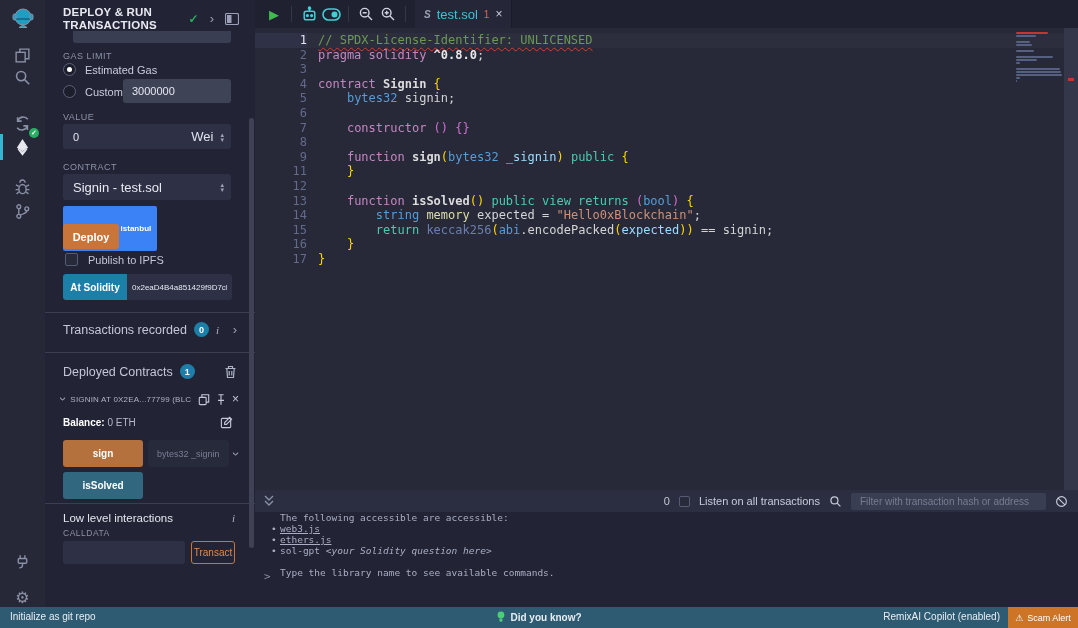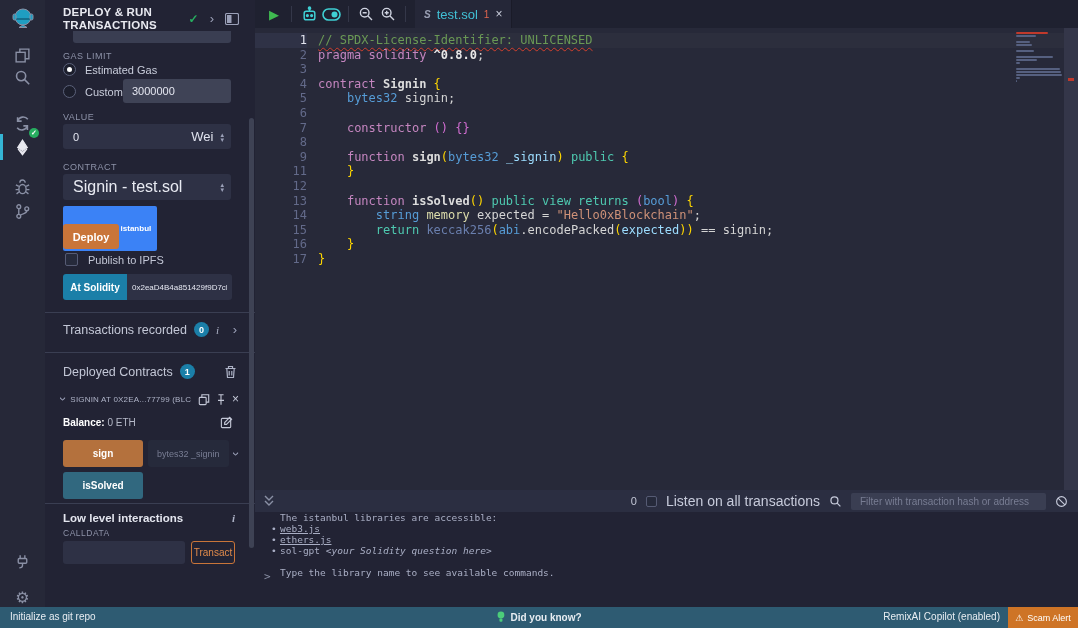--- a/index.html
+++ b/index.html
@@ -30,21 +30,21 @@
   .radio.sel::after { content:""; position:absolute; left:3px; top:3px; width:5px; height:5px; border-radius:50%; background:#fff; }
   .inp { background:#2e3145; border:none; color:#e4e6f0; font-size:11px; border-radius:3px; padding:0 9px; outline:none;
     font-family:"Liberation Sans",sans-serif; }
   .inp::placeholder { color:#787d93; }
   .custom-inp { position:absolute; left:78px; top:79px; width:108px; height:24px; background:#3f4356; }
   .value-bar { position:absolute; left:18px; top:124px; width:168px; height:25px; background:#2e3145; border-radius:3px; display:flex; align-items:center; }
   .value-bar .vtext { flex:1; color:#e4e6f0; font-size:11px; padding-left:10px; }
   .value-bar .unit { color:#dfe2ee; font-size:13px; margin-right:7px; }
   .stepper { display:flex; flex-direction:column; line-height:5px; font-size:7px; color:#9ba0b8; margin-right:7px; }
   .select-bar { position:absolute; left:18px; top:174px; width:168px; height:26px; background:#2e3145; border-radius:3px; display:flex; align-items:center; }
-  .select-bar .stext { flex:1; color:#e8eaf2; font-size:16px; padding-left:10px; }
+  .select-bar .stext { flex:1; color:#e8eaf2; font-size:13px; padding-left:10px; }
   .evm-badge { position:absolute; left:18px; top:206px; background:#3b82f6; color:#fff; font-size:8px; font-weight:bold;
     padding:18px 6px; border-radius:2px; }
   .btn-deploy { position:absolute; left:18px; top:224px; width:56px; height:25px; background:#c97539; border:none; border-radius:3px;
     color:#fff; font-size:11px; font-weight:bold; }
   .ipfs-row { position:absolute; left:20px; top:253px; display:flex; align-items:center; gap:10px; color:#c3c7d6; font-size:11px; }
   .checkbox { width:13px; height:13px; border:1px solid #565b74; border-radius:2px; background:#262a3b; }
   .ataddr-row { position:absolute; left:18px; top:274px; width:169px; height:26px; display:flex; }
   .btn-ataddr { width:64px; height:26px; background:#1b7fa8; border:none; border-radius:3px 0 0 3px; color:#fff; font-size:10px; font-weight:bold; }
   .ataddr-inp { width:105px; height:26px; border-radius:0 3px 3px 0; font-size:8px; padding:0 5px; }
   .divider { position:absolute; left:0; width:210px; height:1px; background:#3a3e52; }
@@ -54,21 +54,21 @@
   .info-i { color:#aeb3c7; font-size:11px; font-style:italic; font-family:"Liberation Serif",serif; }
   .dc-header { position:absolute; left:18px; top:364px; width:174px; display:flex; align-items:center; gap:7px; color:#c3c7d6; font-size:12.5px; }
   .ci-header { position:absolute; left:16px; top:392px; width:178px; display:flex; align-items:center; gap:5px; }
   .ci-label { color:#aeb3c7; font-size:8px; letter-spacing:.2px; flex:1; white-space:nowrap; overflow:hidden; }
   .bal-row { position:absolute; left:18px; top:416px; width:170px; display:flex; align-items:center; font-size:10px; }
   .fn-row { position:absolute; left:18px; top:440px; width:178px; height:27px; display:flex; align-items:center; }
   .btn-sign { width:80px; height:27px; background:#b4713d; border:none; border-radius:3px; color:#fff; font-size:10px; font-weight:bold; }
   .sign-inp { margin-left:5px; width:81px; height:27px; background:#262a3b; font-size:9px; }
   .btn-issolved { position:absolute; left:18px; top:472px; width:80px; height:27px; background:#31687f; border:none; border-radius:3px;
     color:#fff; font-size:10px; font-weight:bold; }
-  .lli-row { position:absolute; left:18px; top:512px; width:172px; display:flex; color:#e3e5ee; font-size:11.5px; font-weight:bold; }
+  .lli-row { position:absolute; left:18px; top:512px; width:172px; display:flex; color:#e3e5ee; font-size:11.5px; font-weight:normal; }
   .calldata-row { position:absolute; left:18px; top:541px; width:172px; height:26px; display:flex; }
   .calldata-inp { width:122px; height:23px; font-size:10px; }
   .btn-transact { margin-left:6px; width:55px; height:23px; background:transparent; border:1px solid #c97539; border-radius:3px;
     color:#e08a4b; font-size:10px; }
   .sp-scroll { position:absolute; right:1px; top:118px; width:5px; height:430px; background:#3e4254; border-radius:3px; }
 
   
   .main { position:absolute; left:255px; top:0; width:823px; height:607px; }
   .topbar { position:absolute; left:0; top:0; width:823px; height:28px; background:#1f2130; display:flex; align-items:center; }
   .tb-sep { width:1px; height:16px; background:#343749; margin:0 6px; }
@@ -96,21 +96,21 @@
   .mm-bar.err { background:#c0392b; }
   .ed-scrollbar { position:absolute; right:0; top:0; width:14px; height:462px; background:#343649; }
   .ed-mark { position:absolute; right:4px; top:50px; width:6px; height:3px; background:#c0392b; }
 
   
   .terminal { position:absolute; left:0; top:490px; width:823px; height:117px; background:#222334; }
   .term-head { position:absolute; left:0; top:0; width:823px; height:22px; background:#2b2e41; display:flex; align-items:center;
     justify-content:flex-end; gap:9px; padding-right:10px; }
   .term-collapse { position:absolute; left:8px; top:4px; }
   .term-count { color:#c3c7d6; font-size:11px; }
-  .term-label { color:#c7cbdb; font-size:14px; }
+  .term-label { color:#c7cbdb; font-size:11px; }
   .filter-inp { width:195px; height:17px; background:#3a3e52; font-size:10px; border-radius:2px; }
   .term-body { position:absolute; left:0; top:22px; width:823px; height:95px; overflow:hidden;
     font-family:"DejaVu Sans Mono",monospace; font-size:9.5px; color:#a9aec4; }
   .term-line { display:flex; line-height:11px; padding-left:25px; white-space:pre; }
   .term-line .bl { width:9px; margin-left:-9px; }
   .term-link { text-decoration:underline; }
   .term-em { font-style:italic; }
   .term-prompt { position:absolute; left:9px; top:80px; color:#8a90a5; font-size:11px; font-family:"DejaVu Sans Mono",monospace; }
 
   
@@ -403,21 +403,21 @@
           <circle cx="6.7" cy="6.7" r="4.3"></circle>
             <path d="M10 10 L14 14"></path>
         </svg>
         <input class="inp filter-inp" placeholder="Filter with transaction hash or address" style="">
         <svg width="13" height="13" viewBox="0 0 16 16" fill="none" stroke="#c7cbdb" stroke-width="1.4">
           <circle cx="8" cy="8" r="6"></circle>
             <path d="M3.8 3.8 L12.2 12.2"></path>
         </svg>
       </div>
       <div class="term-body">
-          <div class="term-line"><span>The istanbul libraries are accessible:</span></div>
+          <div class="term-line"><span>The following accessible are accessible:</span></div>
           <div class="term-line"><span class="bl">•</span><span class="term-link">web3.js</span></div>
           <div class="term-line"><span class="bl">•</span><span class="term-link">ethers.js</span></div>
           <div class="term-line"><span class="bl">•</span><span>sol-gpt </span><span class="term-em">&lt;your Solidity question here&gt;</span></div>
           <div class="term-line">&nbsp;</div>
           <div class="term-line"><span>Type the library name to see available commands.</span></div>
         </div>
       <span class="term-prompt">&gt;</span>
     </div>
   </div>
 

